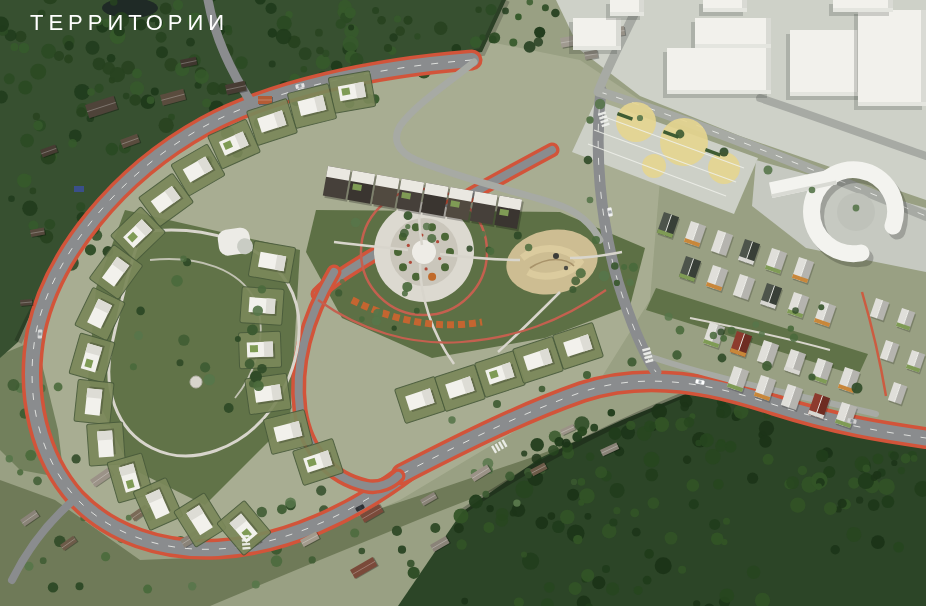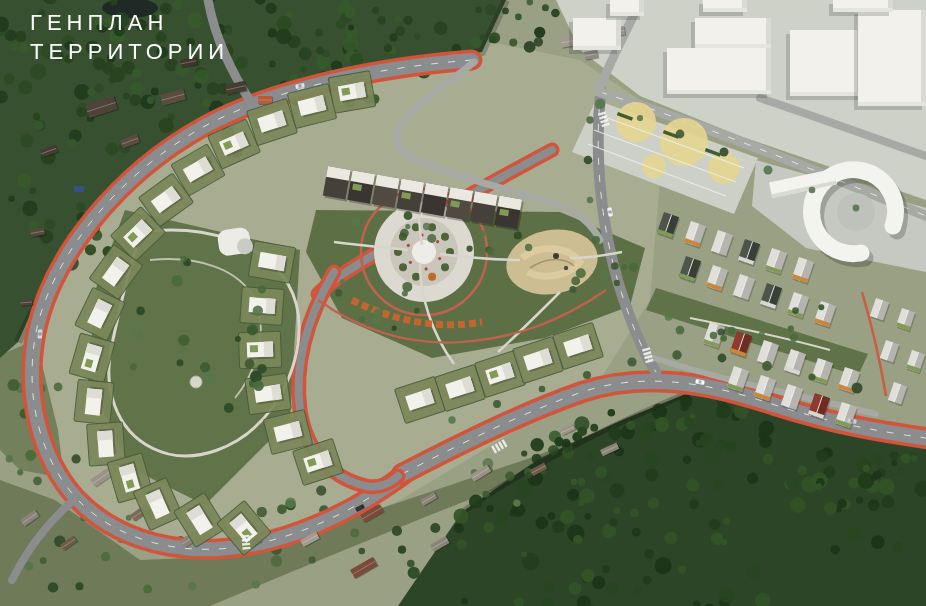--- a/index.html
+++ b/index.html
@@ -1239,16 +1239,15 @@
           <rect x="-4.5" y="-2.2" width="9" height="4.4" rx="1.2" fill="#cfcfcf"></rect>
           <rect x="-1.5" y="-1.6" width="3" height="3.2" fill="rgba(60,70,80,.45)"></rect>
         </g>
         <g transform="translate(360,508) rotate(-28)">
           <rect x="-4.5" y="-2.2" width="9" height="4.4" rx="1.2" fill="#2e3134"></rect>
           <rect x="-1.5" y="-1.6" width="3" height="3.2" fill="rgba(60,70,80,.45)"></rect>
         </g>
       </g>
   </svg>
   <div class="title">
-    <div>ГЕНПЛАН</div>
     <div>ТЕРРИТОРИИ</div>
   </div>
 </div>
 
 </body></html>

